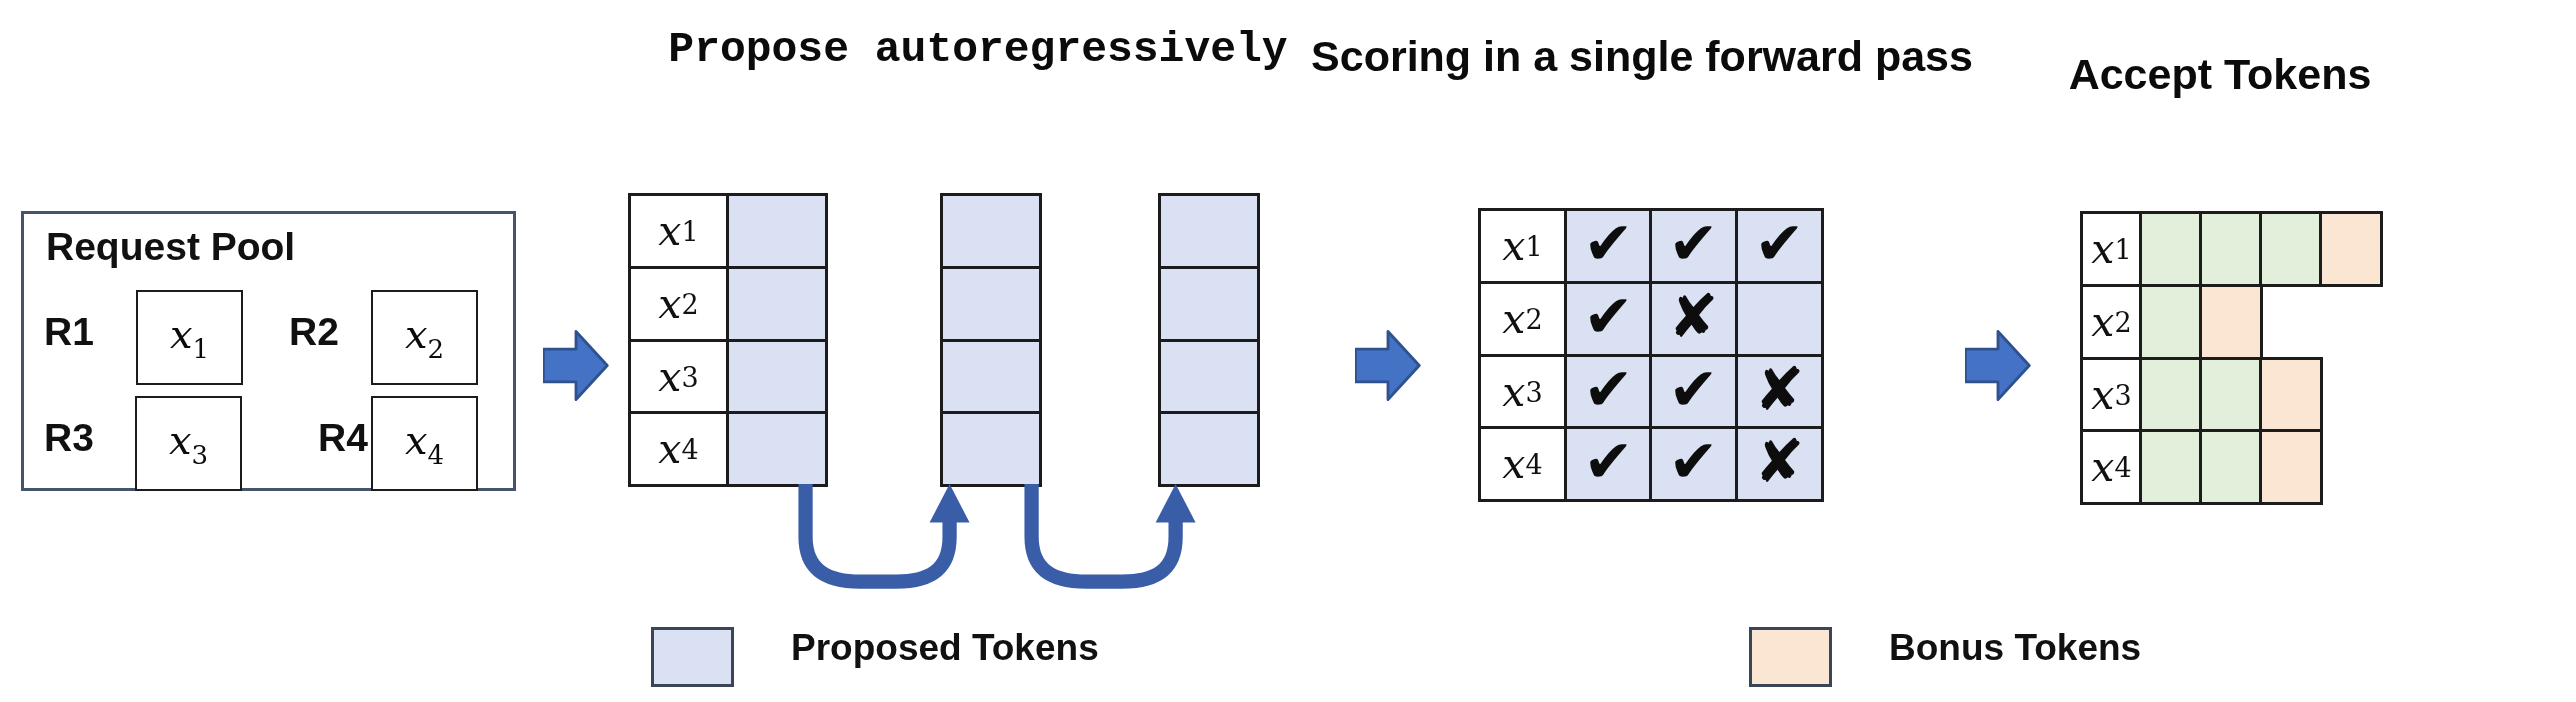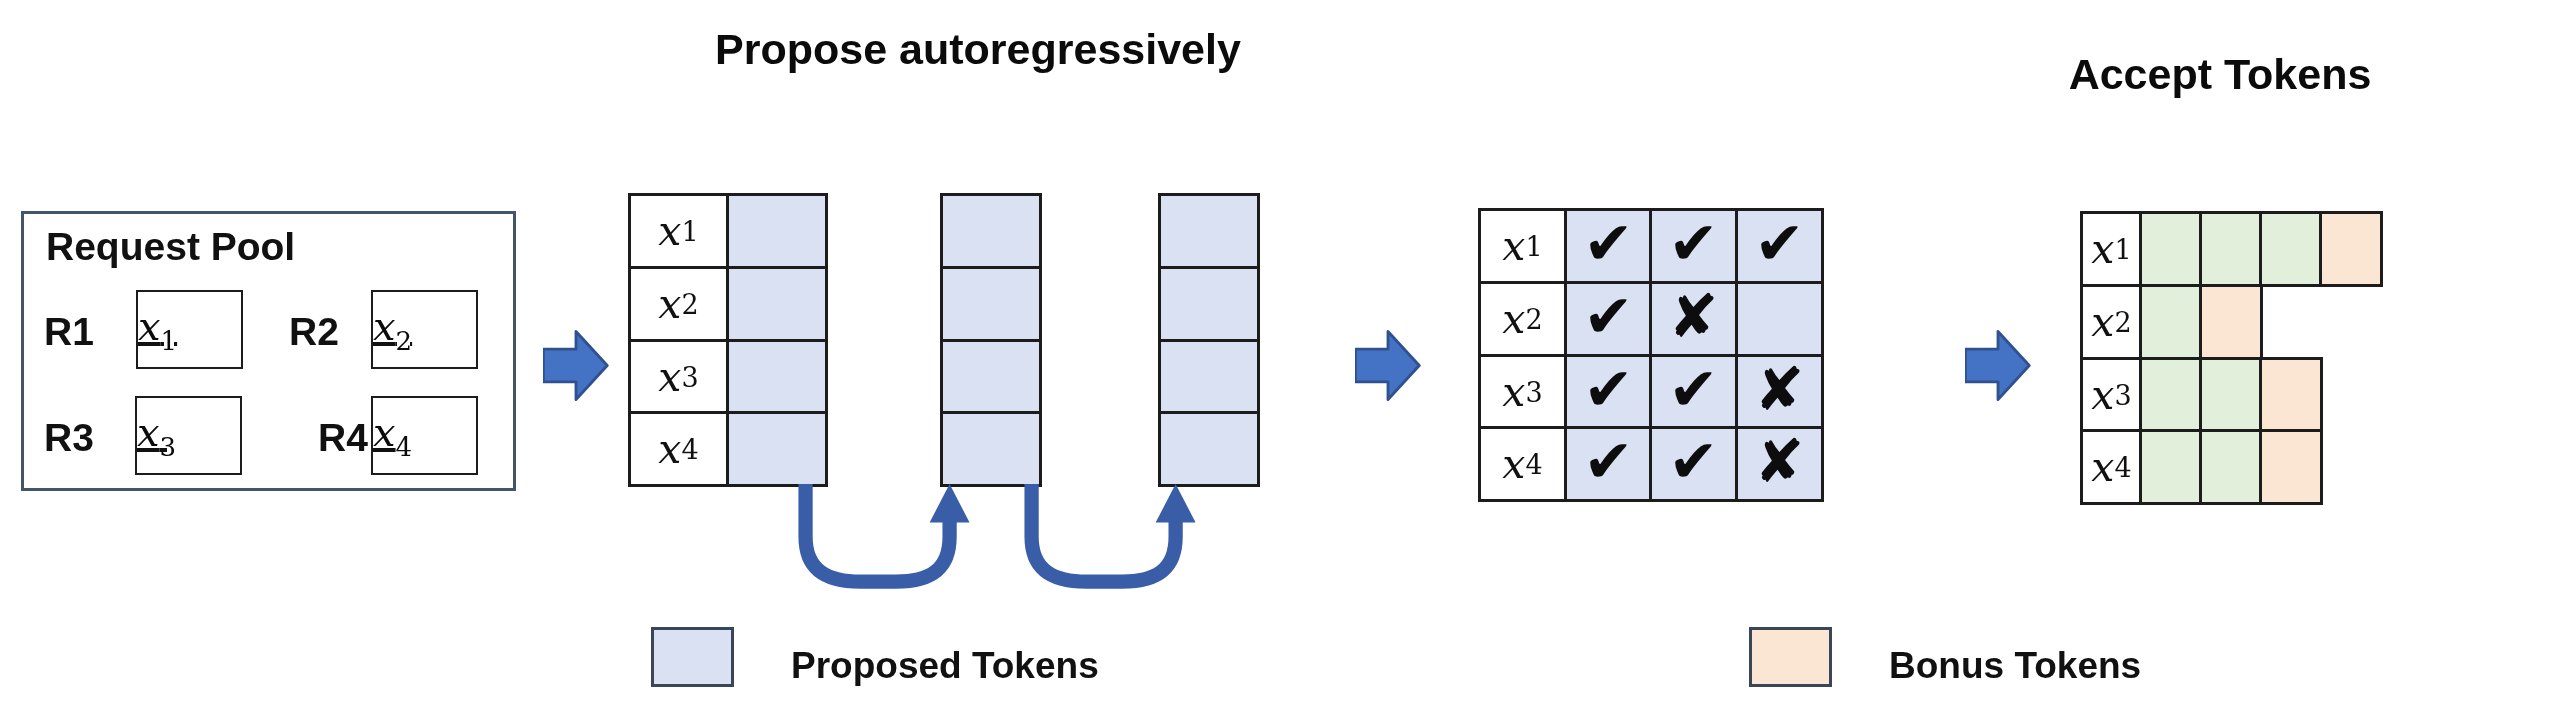--- a/index.html
+++ b/index.html
@@ -12,39 +12,39 @@
     overflow:hidden;
   }
   .title{
     position:absolute;
     transform:translateX(-50%);
     white-space:nowrap;
     font-size:43px;
     font-weight:600;
     color:#0b0b0b;
   }
-  .t-propose{left:978px;top:25px;}
+  .t-propose{left:978px;top:25px;font-family:Liberation Mono, monospace;}
   .t-draft-runner{left:978px;top:107px;}
   .t-scoring{left:1642px;top:32px;}
   .t-target-runner{left:1642px;top:114px;}
   .t-accept{left:2220px;top:50px;}
 
   
   .pool-box{
     position:absolute;left:21.4px;top:211px;width:495px;height:280px;
     box-sizing:border-box;border:3.6px solid #44546a;background:#fff;
   }
   .pool-title{position:absolute;left:46px;top:225px;font-size:39px;font-weight:600;}
   .r-label{position:absolute;font-size:39px;font-weight:600;}
   .r1{left:44px;top:310px;} .r2{left:289px;top:310px;}
   .r3{left:44px;top:416px;} .r4{left:289px;top:416px;margin-left:29px;}
   .token-box{
-    position:absolute;width:107px;height:79px;box-sizing:border-box;
+    position:absolute;width:107px;height:95px;box-sizing:border-box;
     border:2.9px solid #1c1c1c;background:#fff;
-    display:flex;align-items:center;justify-content:flex-start;text-decoration:underline;
+    display:flex;align-items:center;justify-content:center;
   }
   .tb1{left:136px;top:290px;} .tb2{left:371px;top:290px;}
   .tb3{left:135px;top:396px;} .tb4{left:371px;top:396px;}
 
   .math{font-family:"DejaVu Serif",serif;font-style:italic;font-size:40px;color:#0b0b0b;line-height:1;}
   .math sub{font-style:normal;font-size:26px;line-height:1;vertical-align:-10px;}
 
   
   .flow-arrow{position:absolute;width:66px;height:71px;}
   .fa1{left:543px;top:330px;} .fa2{left:1355px;top:330px;} .fa3{left:1965px;top:330px;}
@@ -61,31 +61,32 @@
   .gmark{font-family:"DejaVu Sans",sans-serif;font-size:60px;font-weight:bold;color:#0d0d0d;padding-bottom:5.7px;}
   .g-draft1{left:628px;top:193px;}
   .g-draft2{left:940px;top:193px;}
   .g-draft3{left:1158px;top:193px;}
   .g-target{left:1478px;top:208px;}
   .g-accept{left:2080px;top:211px;}
 
   .loop-arrows{position:absolute;left:771px;top:464px;width:457px;height:164px;}
 
   
-  .legend-item{position:absolute;top:627px;display:flex;align-items:flex-end;}
+  .legend-item{position:absolute;top:627px;display:flex;align-items:flex-start;}
   .li1{left:651px;} .li2{left:1218px;} .li3{left:1749px;}
   .swatch{width:83px;height:60px;box-sizing:border-box;border:3.6px solid #3a4657;}
   .legend-label{margin-left:57px;font-size:37px;font-weight:600;white-space:nowrap;}
 </style>
 </head>
 <body>
 
 <div class="canvas">
 
   <div class="title t-propose">Propose autoregressively</div>
+  <div class="title t-scoring">Scoring in a single forward pass</div>
   <div class="title t-accept">Accept Tokens</div>
 
   <div class="pool-box"></div>
   <div class="pool-title">Request Pool</div>
 
   <div class="r-label r1">R1</div>
   <div class="token-box tb1">
     <span class="math"><span>x</span><sub>1</sub></span>
   </div>
   <div class="r-label r2">R2</div>

